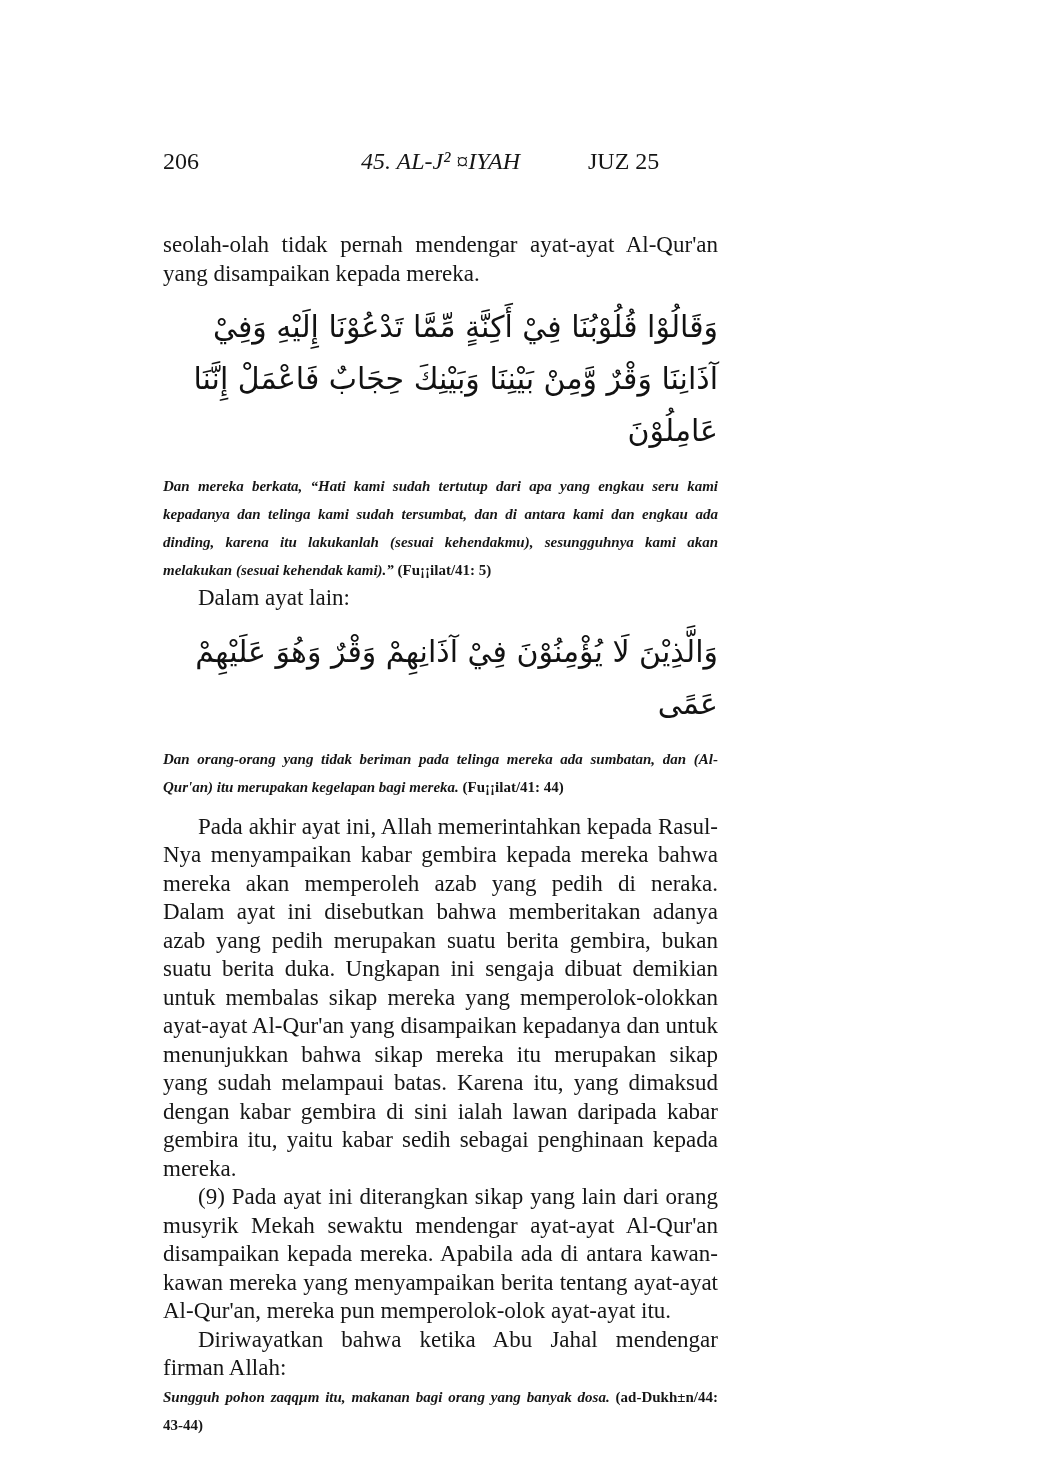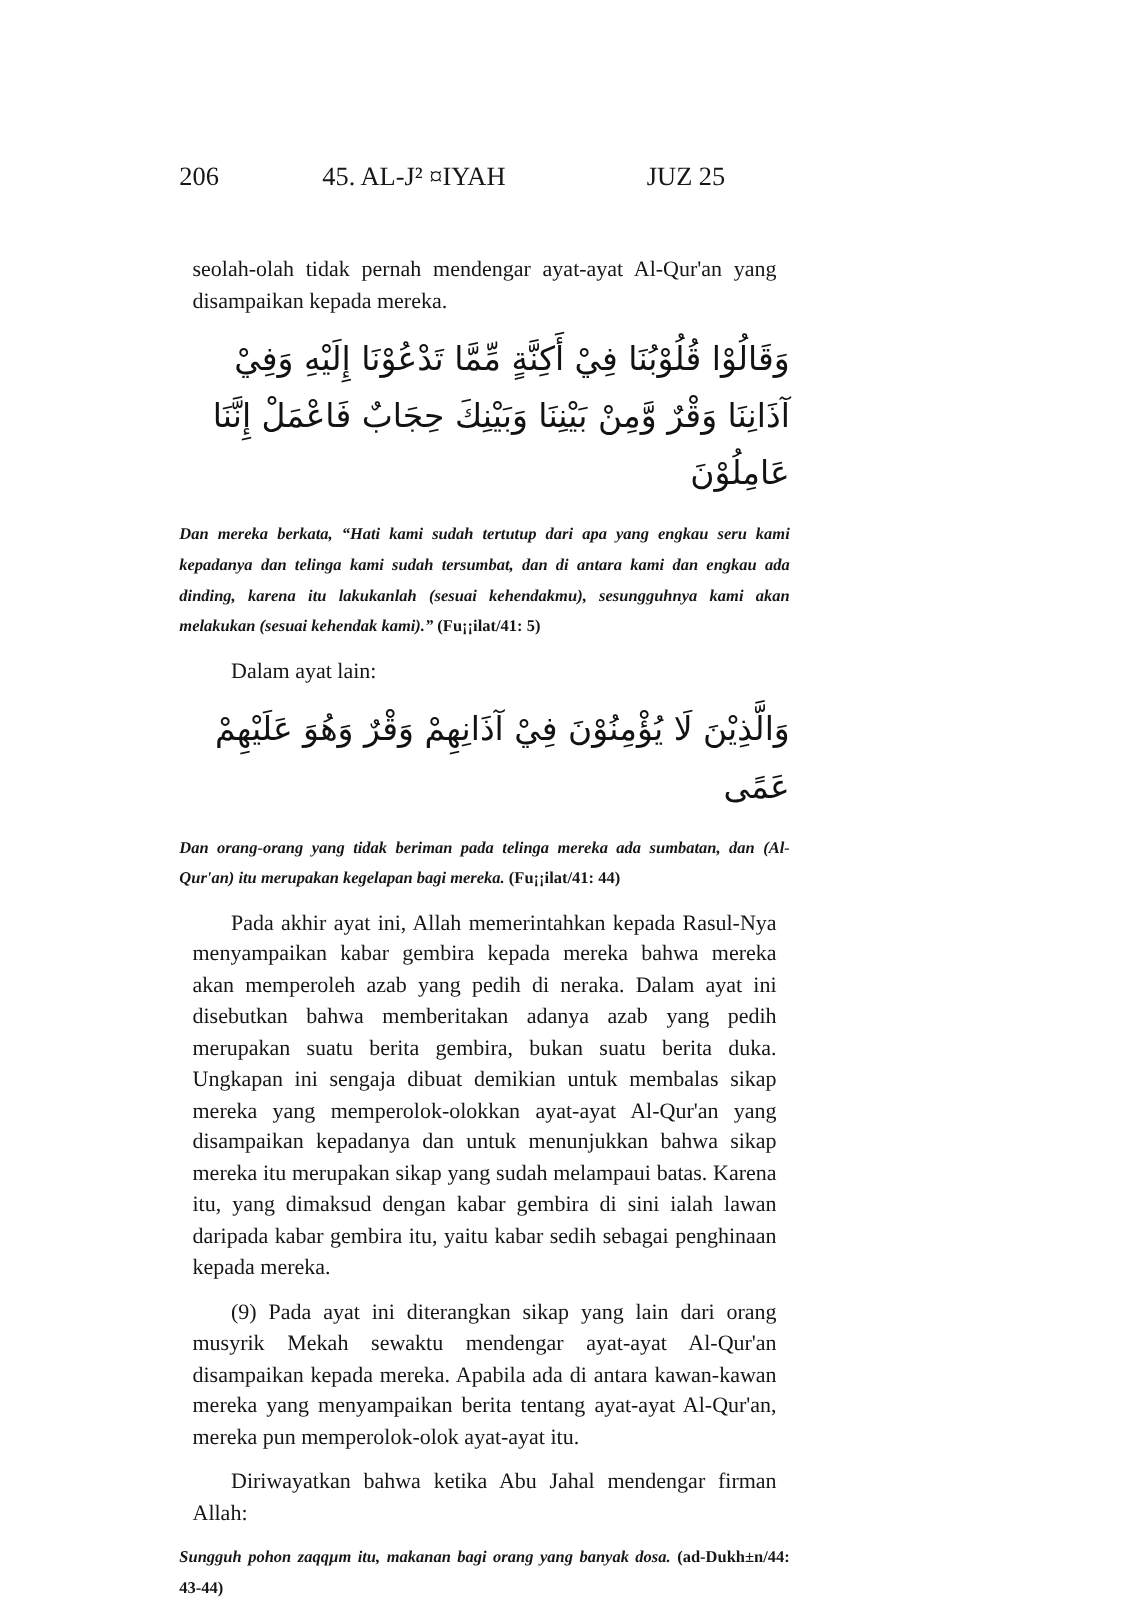--- a/index.html
+++ b/index.html
@@ -23,26 +23,26 @@
   }
   .page-header {
     display: flex;
     align-items: baseline;
     font-size: 24px;
     line-height: 28px;
     margin-bottom: 56px;
     white-space: nowrap;
   }
   .page-header .h-left  { width: 130px; text-align: left; }
-  .page-header .h-center{ flex: 1; text-align: left; }
+  .page-header .h-center{ flex: 1; text-align: center; font-style: italic; }
   .page-header .h-right { width: 130px; }
 
   p.body-text {
-    margin: 12px;
-    font-size: 20px;
+    margin: 0;
+    font-size: 23px;
     line-height: 28.5px;
     text-align: justify;
     text-justify: inter-word;
   }
   .indent { text-indent: 35px; }
   .gap-top { margin-top: 12px !important; }
 
   .arabic-block {
     direction: rtl;
     unicode-bidi: embed;

